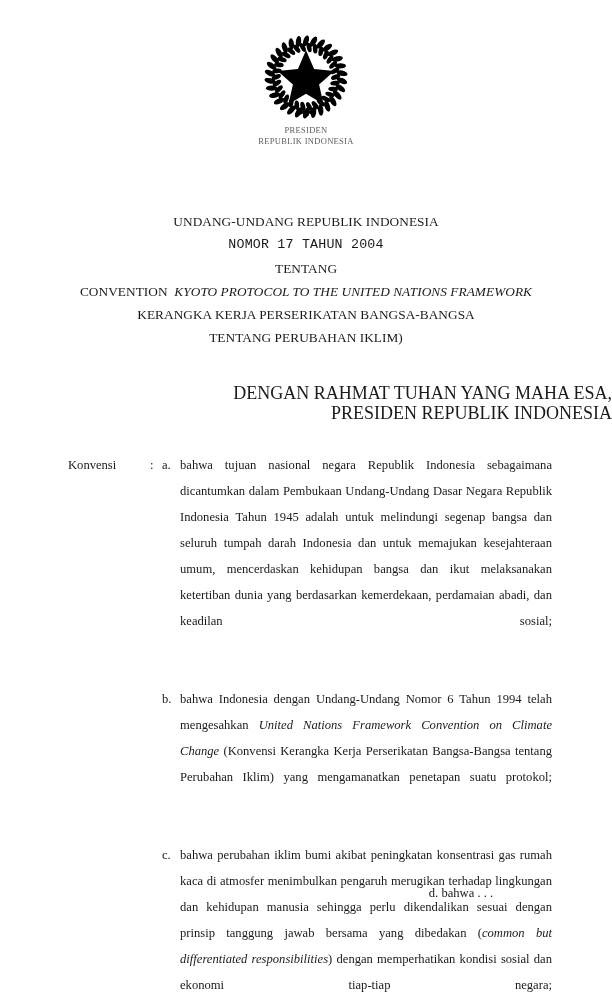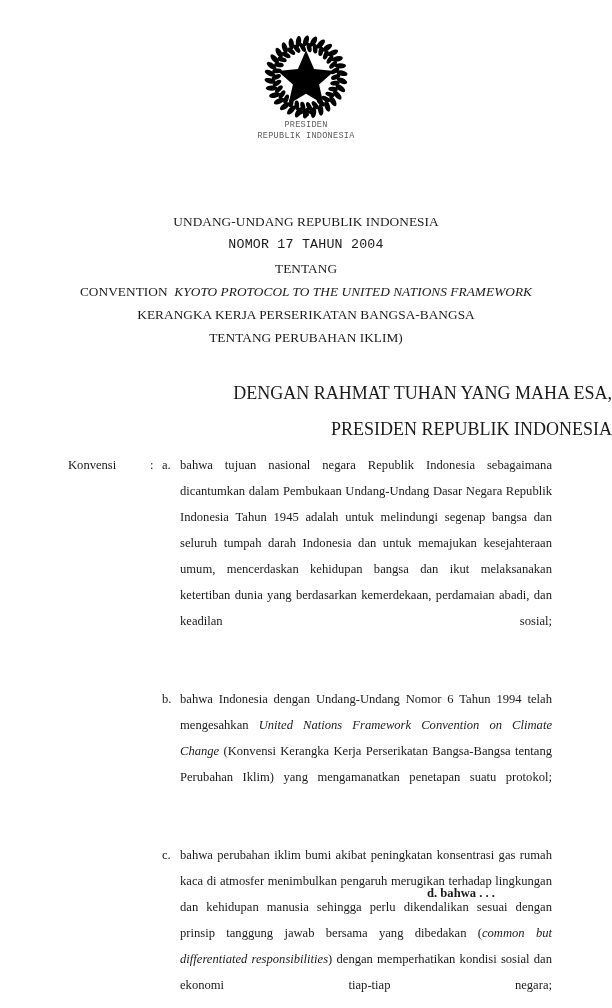--- a/index.html
+++ b/index.html
@@ -28,21 +28,22 @@
     width: 612px;
     text-align: center;
   }
   .emblem-svg {
     display: block;
     margin: 0 auto;
     width: 86px;
     height: 86px;
   }
   .emblem-caption {
-    font-family: Liberation Mono, monospace;
+    margin-top: 5px;
+    font-family: Liberation Serif, serif;
     font-size: 8.5px;
     line-height: 11px;
     letter-spacing: 0.3px;
     color: #5d5d5d;
   }
   .emblem-caption div { white-space: nowrap; }
 
   
   .title-block {
     position: absolute;
@@ -62,21 +63,21 @@
   .subhead {
     position: absolute;
     left: 0;
     width: 612px;
     text-align: right;
     font-size: 18px;
     line-height: 18px;
     white-space: nowrap;
   }
   #subhead-rahmat { top: 384px; }
-  #subhead-presiden { top: 420px; }
+  #subhead-presiden { top: 404px; }
 
   
   .considering {
     position: absolute;
     top: 452px;
     left: 0;
     width: 612px;
     font-size: 12.6px;
   }
   .cons-label {
@@ -131,21 +132,20 @@
 
   
   .catchword {
     position: absolute;
     top: 884px;
     left: 0;
     width: 612px;
     text-align: center;
     font-size: 12.6px;
     line-height: 18px;
-    font-weight: bold;
   }
   .catchword .inner {
     display: inline-block;
     margin-left: 310px;
     white-space: nowrap;
   }
 </style>
 </head>
 <body>
 

